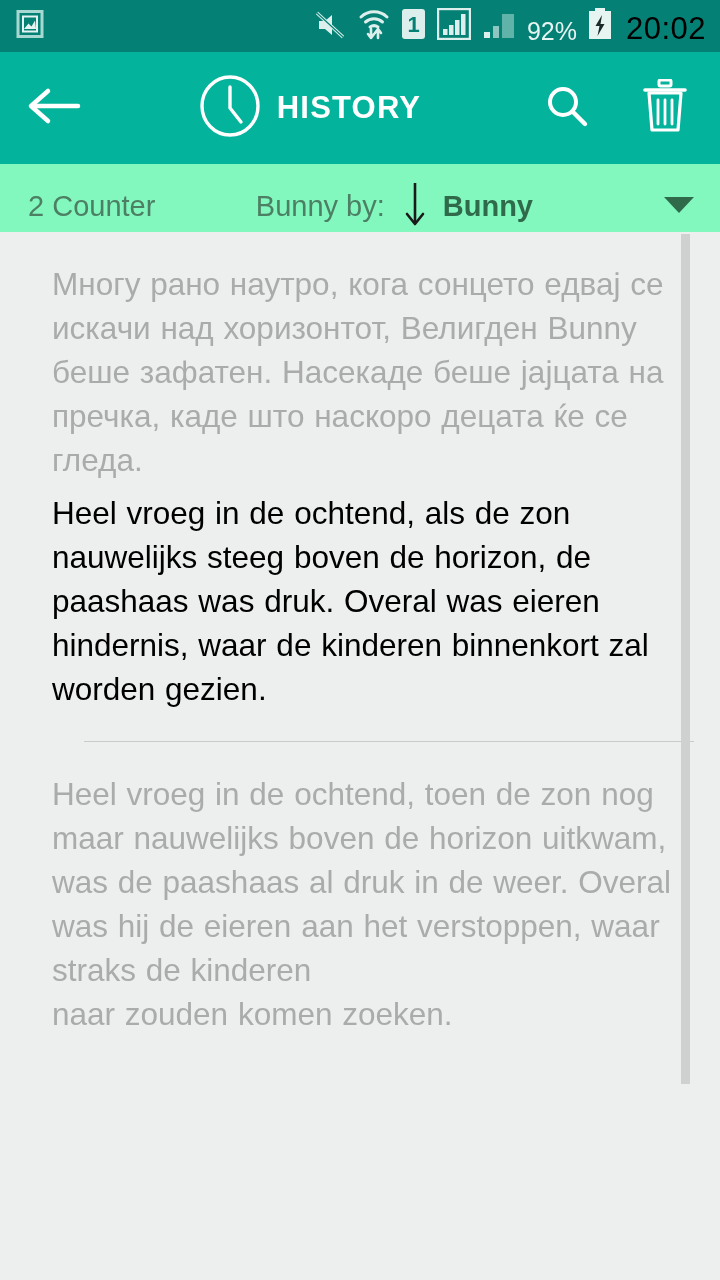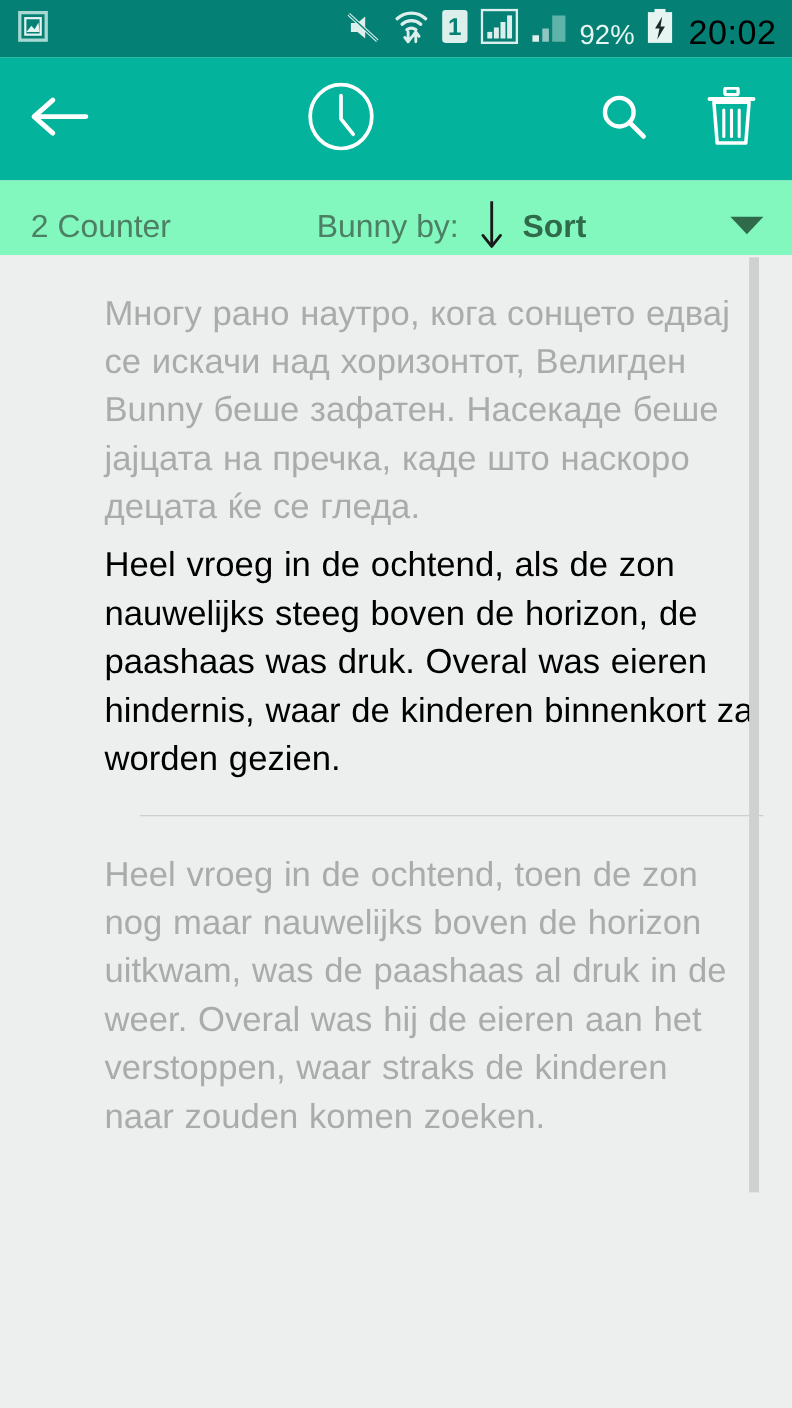--- a/index.html
+++ b/index.html
@@ -127,21 +127,20 @@
     margin-left: 129px;
     display: block;
   }
 
   
   .content {
     position: relative;
     height: calc(1280px - 52px - 112px - 68px);
     background: #EDEEEE;
     overflow: hidden;
-    padding-left: 43px;
   }
   .entry {
     position: relative;
     padding: 0 26px 0 52px;
   }
   .entry + .entry { padding-top: 0; }
   .entry-divider {
     height: 1px;
     background: #C9CACA;
     margin: 28px 0 0 32px;
@@ -260,20 +259,21 @@
       </span>
     </div>
 
     <div class="appbar-title-group">
       <span>
         <svg width="62" height="62" viewBox="0 0 62 62">
           <ellipse cx="31" cy="31" rx="28" ry="29" fill="none" stroke="#FFFFFF" stroke-width="3.4"></ellipse>
           <polyline points="31,12 31,33 42,47" fill="none" stroke="#FFFFFF" stroke-width="3.4" stroke-linecap="round" stroke-linejoin="round"></polyline>
         </svg>
       </span>
+      <span class="appbar-title">HISTORY</span>
     </div>
 
     <div class="appbar-actions">
       <div class="appbar-btn">
         <span>
           <svg width="46" height="46" viewBox="0 0 46 46">
             <circle cx="19" cy="19" r="13" fill="none" stroke="#FFFFFF" stroke-width="4"></circle>
             <line x1="28.5" y1="28.5" x2="41" y2="41" stroke="#FFFFFF" stroke-width="4.4" stroke-linecap="round"></line>
           </svg>
         </span>
@@ -299,21 +299,21 @@
     <div class="sort-group">
       <span class="sort-by-label">Bunny by:</span>
 
       <span class="sort-dir-icon">
         <svg width="28" height="46" viewBox="0 0 28 46">
           <line x1="14" y1="2" x2="14" y2="42" stroke="#1A1A1A" stroke-width="2.6"></line>
           <polyline points="6,33 14,43 22,33" fill="none" stroke="#1A1A1A" stroke-width="2.6" stroke-linecap="round" stroke-linejoin="round"></polyline>
         </svg>
       </span>
 
-      <span class="sort-value">Sort</span>
+      <span class="sort-value">Bunny</span>
 
       <span class="sort-caret">
         <svg width="34" height="22" viewBox="0 0 34 22">
           <polygon points="2,4 32,4 17,20" fill="#2F6B4B"></polygon>
         </svg>
       </span>
     </div>
   </div>
 
   <div class="content">

